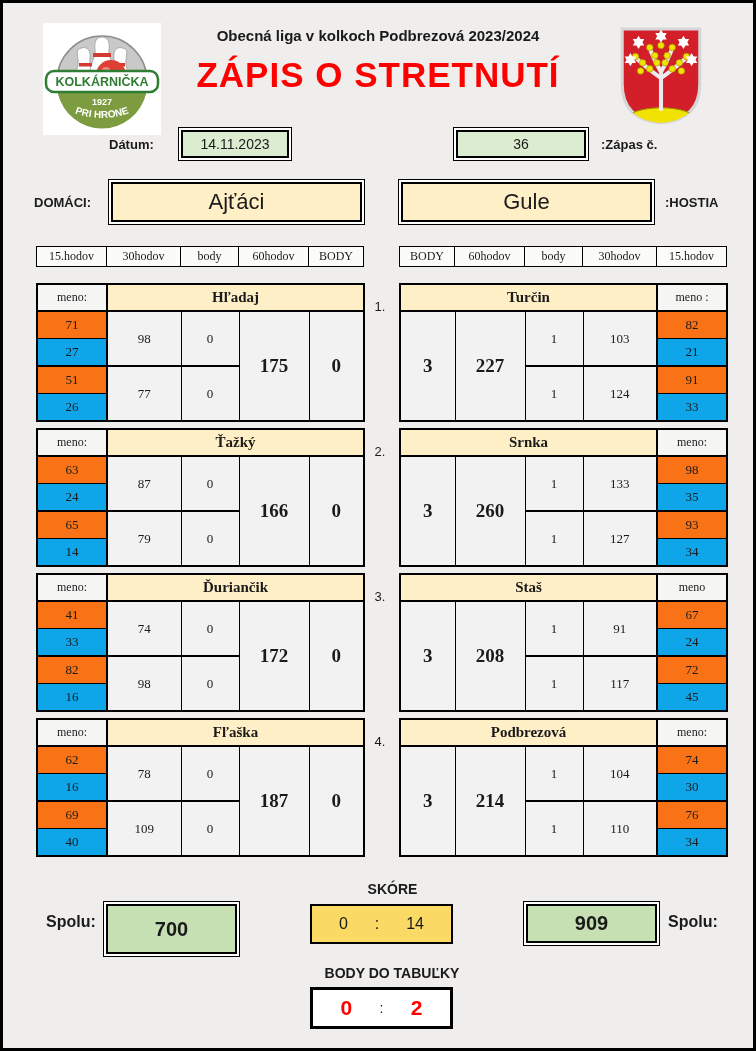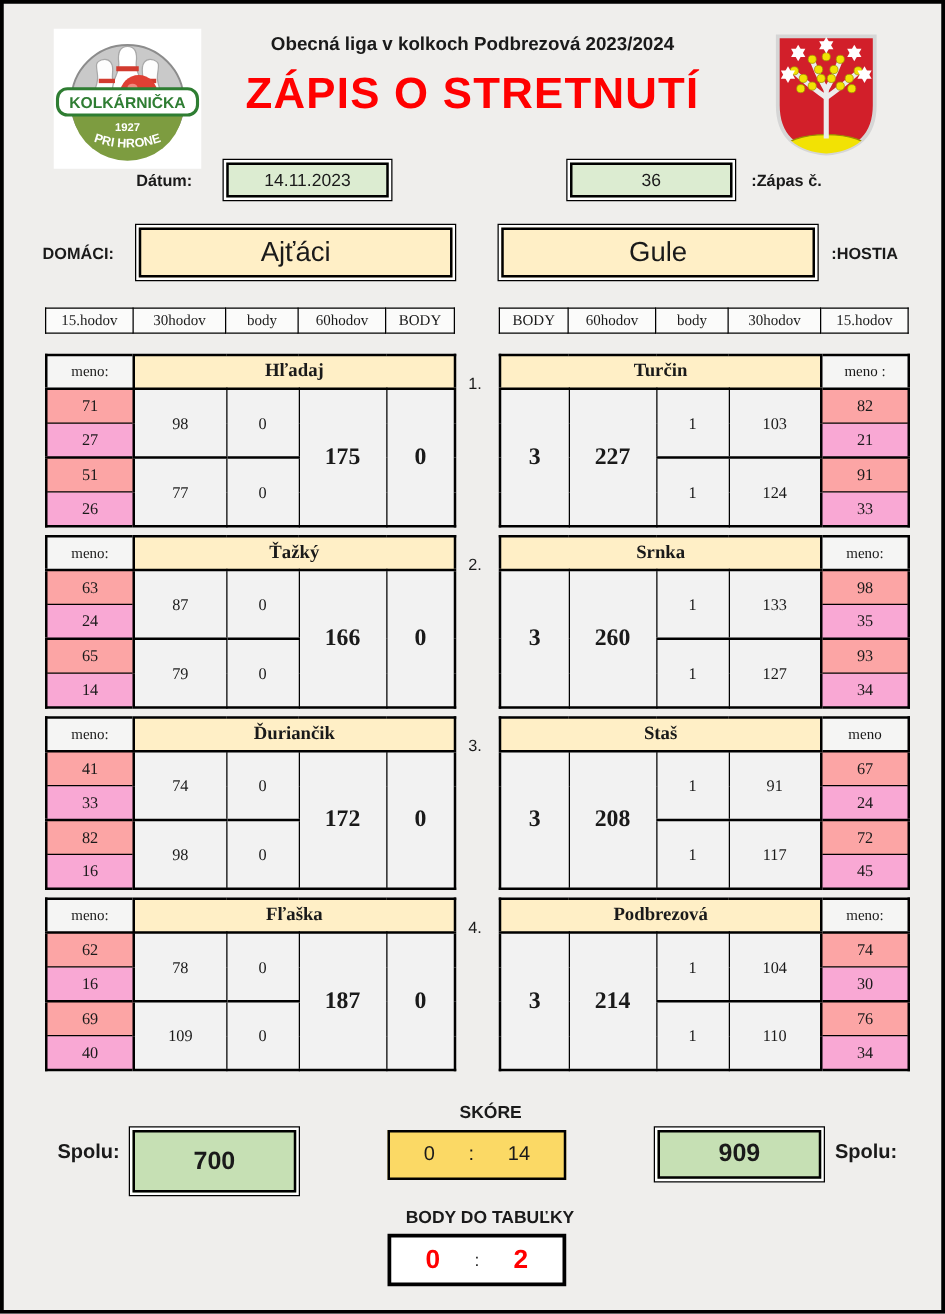--- a/index.html
+++ b/index.html
@@ -24,22 +24,22 @@
   .colhead{border:1px solid #000;}
   .colhead td{border:1px solid #000;height:19px;background:#fbfbfa;font-size:12px;text-align:center;padding:0;}
   .c-meno{width:70px}.c-h30{width:74px}.c-body{width:58px}.c-h60{width:70px}.c-big{width:55px}
   .score-table{border:2px solid #000;background:#f2f2f2;}
   .score-table td{border:1px solid #000;height:26px;text-align:center;font-size:13px;padding:0;background:#f2f2f2;}
   .score-table tr.hdr td{border-bottom:2px solid #000;height:25px;}
   td.meno{font-size:12px;background:#f5f5f4;}
   td.menoR2{border-right:2px solid #000;}
   td.menoL2{border-left:2px solid #000;}
   td.pname{background:#ffefc6;font-weight:bold;font-size:15px;}
-  td.blue{background:#fca5a5;}
-  td.gray{background:#f9a8d4;}
+  td.blue{background:#f97316;}
+  td.gray{background:#0ea5e9;}
   td.big{font-size:19px;font-weight:bold;}
   td.ht{border-top:2px solid #000;}
   .mnum{font-size:13px;width:28px;text-align:center;}
   .score-box{border:2px solid #000;background:#fbd965;display:flex;align-items:center;
     justify-content:space-evenly;font-size:16px;box-sizing:border-box;}
   .pts-box{border:3px solid #000;background:#fff;display:flex;align-items:center;
     justify-content:space-evenly;box-sizing:border-box;}
   .pts-box .pt{color:#ff0000;font-weight:bold;font-size:21px;}
   .pts-box .pc{color:#1a1a1a;font-size:14px;}
   .small-cap{font-size:14px;font-weight:bold;text-align:center;margin-left:11px;}
@@ -134,21 +134,21 @@
           <g transform="translate(74,34)">
               <polygon points="0,-6.5 5.6,3.2 -5.6,3.2"></polygon>
               <polygon points="0,6.5 5.6,-3.2 -5.6,-3.2"></polygon>
             </g>
         </g>
       </g>
     </svg>
   </div>
 
   <div class="abs lbl" style="left:106px;top:134px;">Dátum:</div>
-  <div class="abs dbox green" style="left:175px;top:124px;width:136px;height:34px;text-align:right;">
+  <div class="abs dbox green" style="left:175px;top:124px;width:114px;height:34px;text-align:right;">
     <div class="in">14.11.2023</div>
   </div>
   <div class="abs dbox green" style="left:450px;top:124px;width:136px;height:34px;">
     <div class="in">36</div>
   </div>
   <div class="abs lbl" style="left:598px;top:134px;">:Zápas č.</div>
 
   <div class="abs lbl" style="left:15px;top:192px;margin-left:16px;">DOMÁCI:</div>
   <div class="abs dbox team" style="left:105px;top:176px;width:257px;height:46px;">
     <div class="in">Ajťáci</div>

